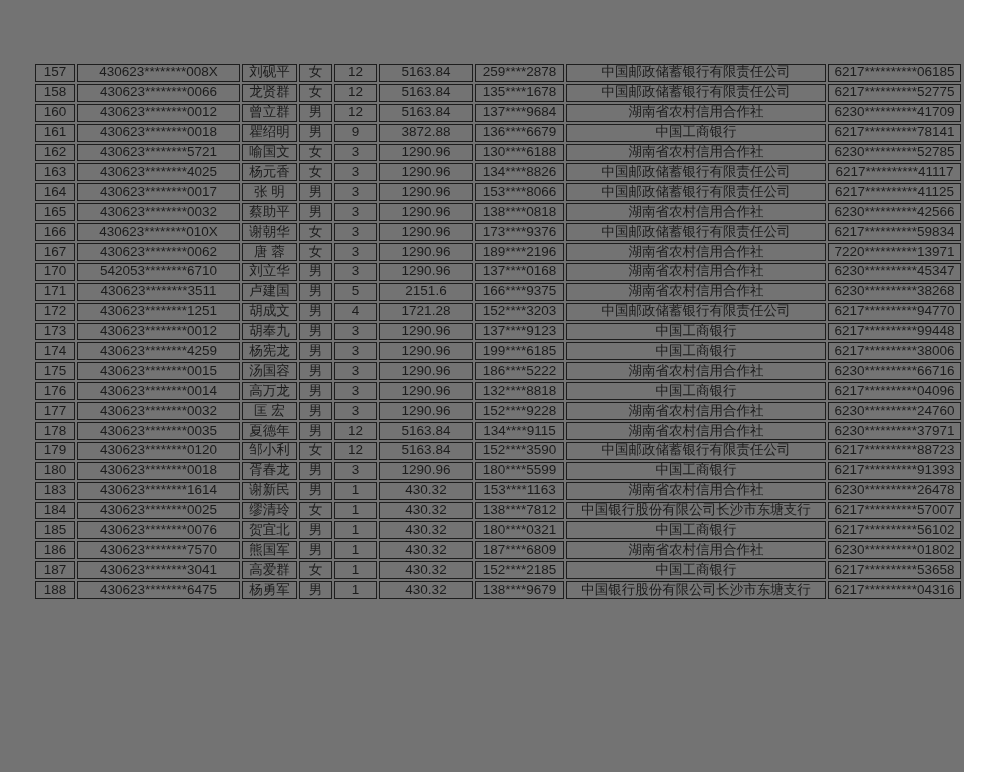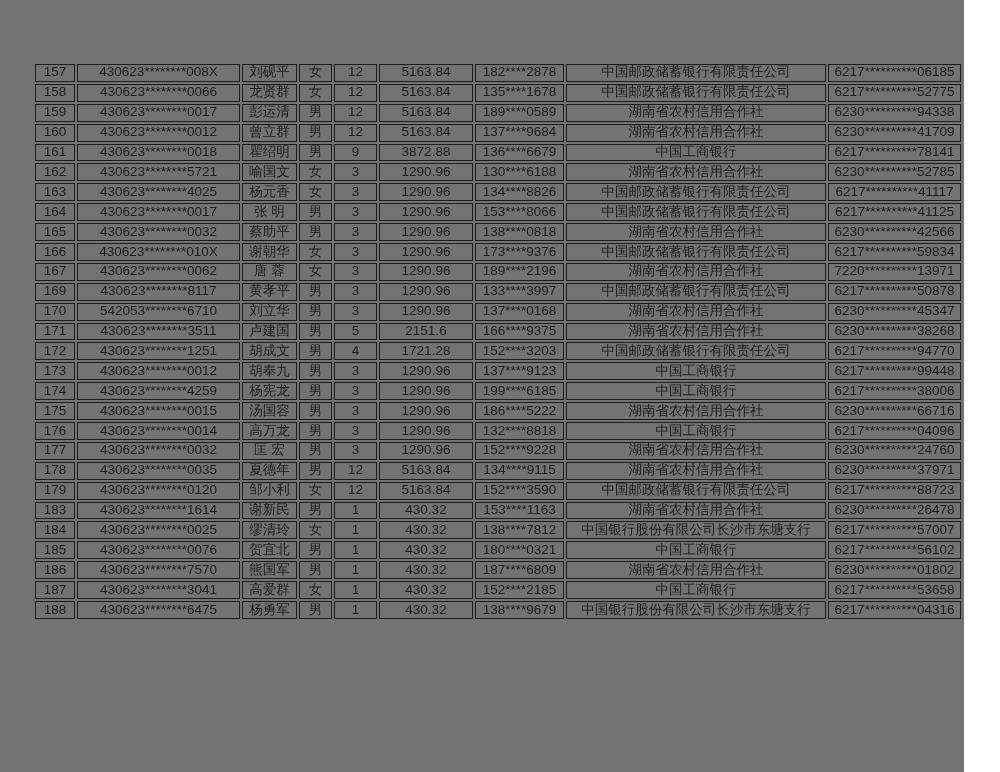--- a/index.html
+++ b/index.html
@@ -55,47 +55,36 @@
       <col style="width:133px">
     </colgroup>
     <tbody id="table-body">
         <tr>
           <td>157</td>
           <td>430623********008X</td>
           <td>刘砚平</td>
           <td>女</td>
           <td>12</td>
           <td>5163.84</td>
-          <td>182****2878</td>
+          <td>259****2878</td>
           <td>中国邮政储蓄银行有限责任公司</td>
           <td>6217**********06185</td>
         </tr>
         <tr>
           <td>158</td>
           <td>430623********0066</td>
           <td>龙贤群</td>
           <td>女</td>
           <td>12</td>
           <td>5163.84</td>
           <td>135****1678</td>
           <td>中国邮政储蓄银行有限责任公司</td>
           <td>6217**********52775</td>
         </tr>
         <tr>
-          <td>159</td>
-          <td>430623********0017</td>
-          <td>彭运清</td>
-          <td>男</td>
-          <td>12</td>
-          <td>5163.84</td>
-          <td>189****0589</td>
-          <td>湖南省农村信用合作社</td>
-          <td>6230**********94338</td>
-        </tr>
-        <tr>
           <td>160</td>
           <td>430623********0012</td>
           <td>曾立群</td>
           <td>男</td>
           <td>12</td>
           <td>5163.84</td>
           <td>137****9684</td>
           <td>湖南省农村信用合作社</td>
           <td>6230**********41709</td>
         </tr>
@@ -170,31 +159,20 @@
           <td>430623********0062</td>
           <td>唐 蓉</td>
           <td>女</td>
           <td>3</td>
           <td>1290.96</td>
           <td>189****2196</td>
           <td>湖南省农村信用合作社</td>
           <td>7220**********13971</td>
         </tr>
         <tr>
-          <td>169</td>
-          <td>430623********8117</td>
-          <td>黄孝平</td>
-          <td>男</td>
-          <td>3</td>
-          <td>1290.96</td>
-          <td>133****3997</td>
-          <td>中国邮政储蓄银行有限责任公司</td>
-          <td>6217**********50878</td>
-        </tr>
-        <tr>
           <td>170</td>
           <td>542053********6710</td>
           <td>刘立华</td>
           <td>男</td>
           <td>3</td>
           <td>1290.96</td>
           <td>137****0168</td>
           <td>湖南省农村信用合作社</td>
           <td>6230**********45347</td>
         </tr>
@@ -289,20 +267,31 @@
         <tr>
           <td>179</td>
           <td>430623********0120</td>
           <td>邹小利</td>
           <td>女</td>
           <td>12</td>
           <td>5163.84</td>
           <td>152****3590</td>
           <td>中国邮政储蓄银行有限责任公司</td>
           <td>6217**********88723</td>
+        </tr>
+        <tr>
+          <td>180</td>
+          <td>430623********0018</td>
+          <td>胥春龙</td>
+          <td>男</td>
+          <td>3</td>
+          <td>1290.96</td>
+          <td>180****5599</td>
+          <td>中国工商银行</td>
+          <td>6217**********91393</td>
         </tr>
         <tr>
           <td>183</td>
           <td>430623********1614</td>
           <td>谢新民</td>
           <td>男</td>
           <td>1</td>
           <td>430.32</td>
           <td>153****1163</td>
           <td>湖南省农村信用合作社</td>

